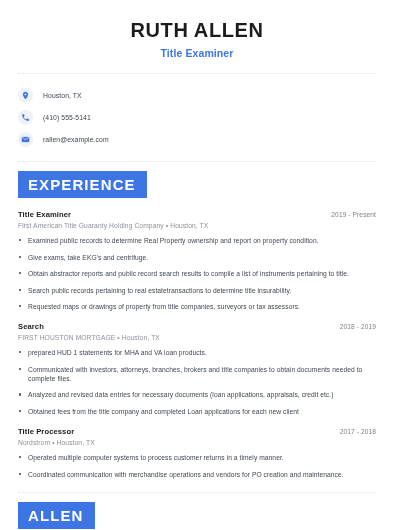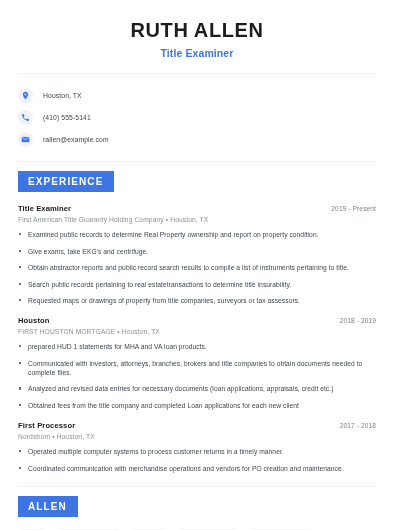--- a/index.html
+++ b/index.html
@@ -75,21 +75,21 @@
     color: #3f4652;
     letter-spacing: 0.1px;
   }
 
   
   .section { padding-top: 9px; }
   .chip {
     display: inline-block;
     background: #3d76e4;
     color: #ffffff;
-    font-size: 10px;
+    font-size: 15px;
     font-weight: bold;
     letter-spacing: 1.1px;
     padding: 5px 11px 5px 10px;
     margin-left: 2px;
   }
 
   
   .exp-list { padding: 12px 2px 0 2px; }
   .job { margin-bottom: 11px; }
   .job:last-child { margin-bottom: 0; }
@@ -220,37 +220,37 @@
           <li>Examined public records to determine Real Property ownership and report on property condition.</li>
           <li>Give exams, take EKG's and centrifuge.</li>
           <li>Obtain abstractor reports and public record search results to compile a list of instruments pertaining to title.</li>
           <li>Search public records pertaining to real estatetransactions to determine title insurability.</li>
           <li>Requested maps or drawings of property from title companies, surveyors or tax assessors.</li>
         </ul>
       </div>
 
       <div class="job">
         <div class="job-head">
-          <span class="job-role">Houston</span>
+          <span class="job-role">Search</span>
           <span class="job-dates">2018 - 2019</span>
         </div>
         <div class="job-org">
           <span>FIRST HOUSTON MORTGAGE</span><span class="sep">•</span><span>Houston, TX</span>
         </div>
         <ul class="bullets">
           <li>prepared HUD 1 statements for MHA and VA loan products.</li>
           <li>Communicated with investors, attorneys, branches, brokers and title companies to obtain documents needed to complete files.</li>
           <li>Analyzed and revised data entries for necessary documents (loan applications, appraisals, credit etc.)</li>
           <li>Obtained fees from the title company and completed Loan applications for each new client</li>
         </ul>
       </div>
 
       <div class="job">
         <div class="job-head">
-          <span class="job-role">First Processor</span>
+          <span class="job-role">Title Processor</span>
           <span class="job-dates">2017 - 2018</span>
         </div>
         <div class="job-org">
           <span>Nordstrom</span><span class="sep">•</span><span>Houston, TX</span>
         </div>
         <ul class="bullets">
           <li>Operated multiple computer systems to process customer returns in a timely manner.</li>
           <li>Coordinated communication with merchandise operations and vendors for PO creation and maintenance.</li>
         </ul>
       </div>

